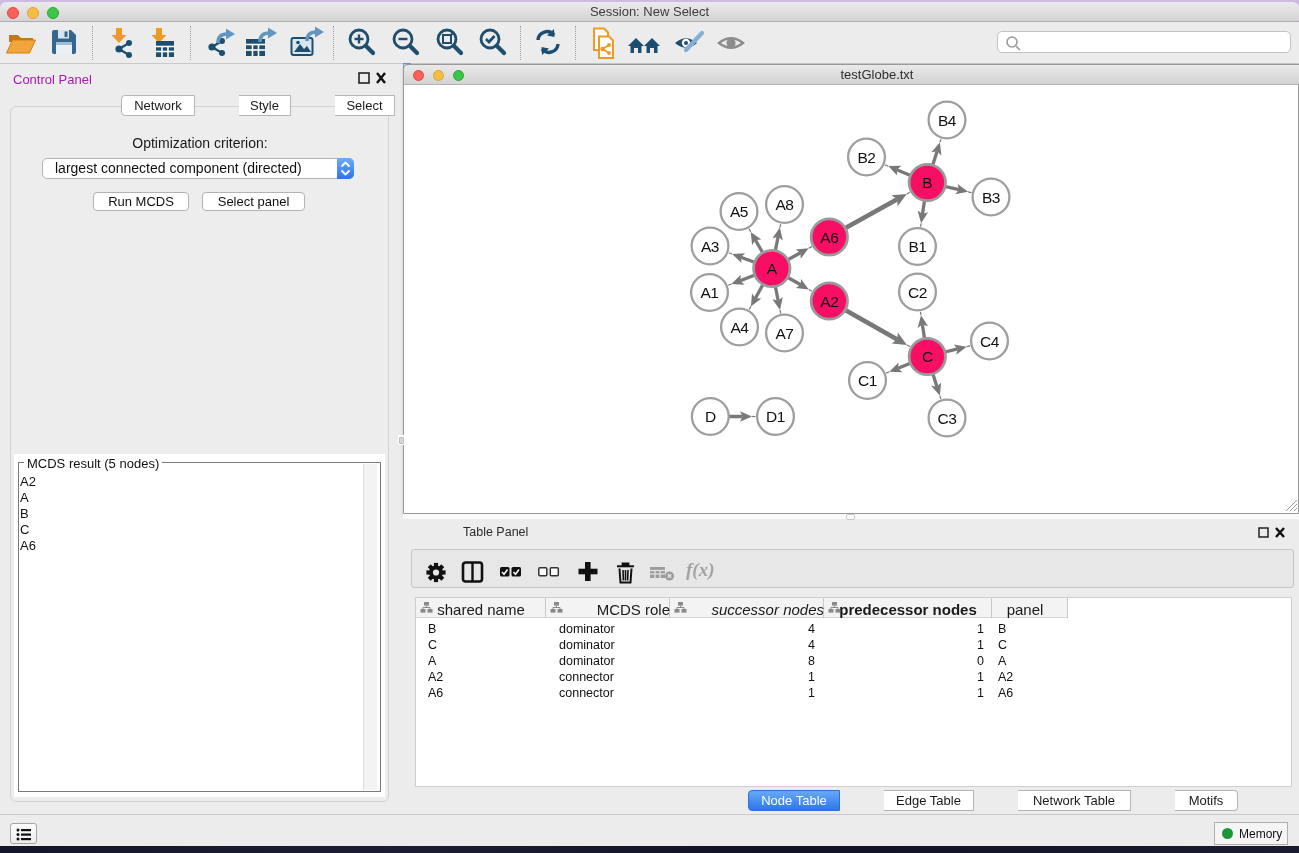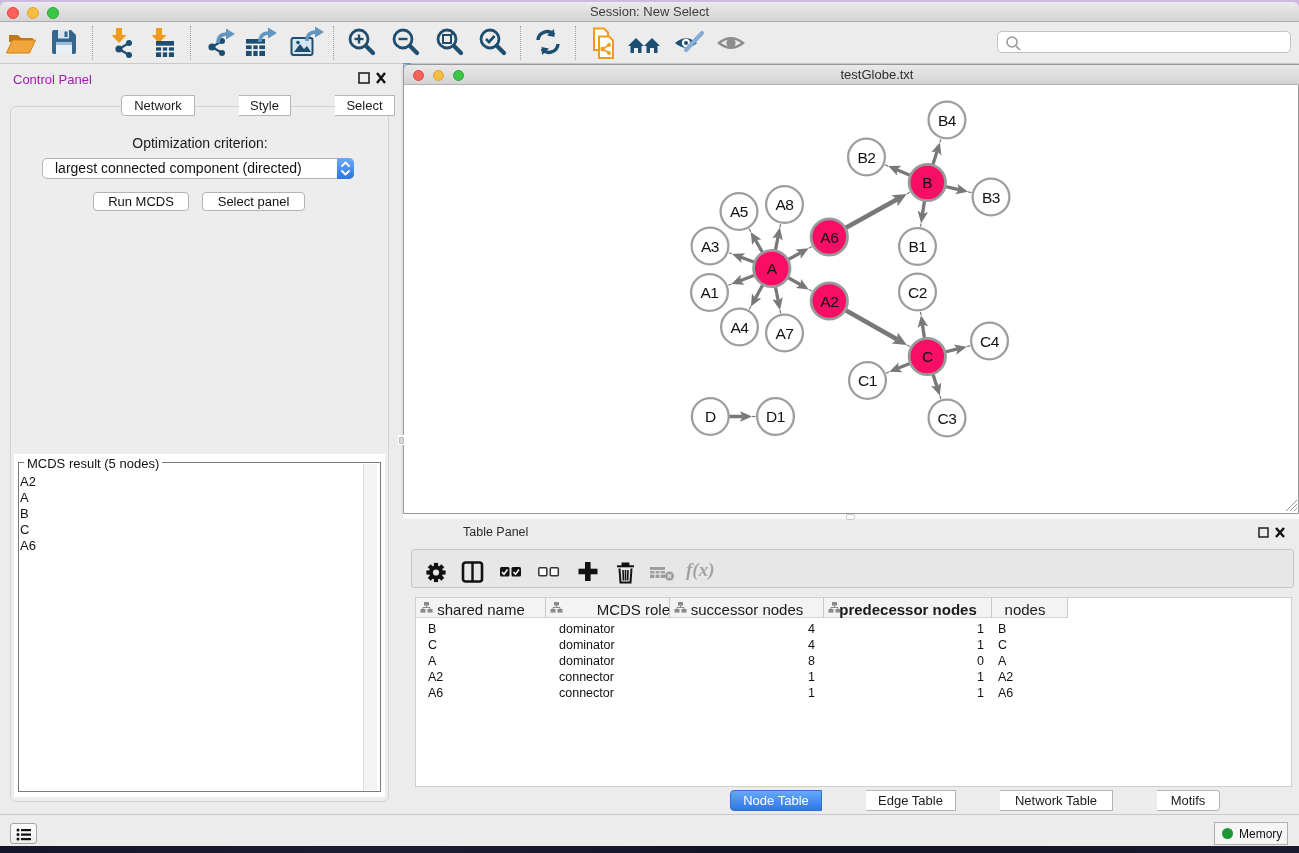--- a/index.html
+++ b/index.html
@@ -50,21 +50,21 @@
 #nw-ttext { width:100%; text-align:center; font-size:13px; color:#2e2e2e; line-height:20px; }
 
 #tp-title { left:416px; top:525px; font-size:12.5px; color:#2b2b2b;margin-left:47px; }
 #tp-toolbar { left:411px; top:549px; width:883px; height:39px; background:#e7e7e7;
   border:1px solid #c6c6c6; border-radius:3px; }
 #tp-table { left:415px; top:597px; width:877px; height:190px; background:#fff; border:1px solid #cfcfcf; }
 #tp-header { left:416px; top:598px; width:652px; height:20px; background:#f3f3f3; border-bottom:1px solid #d6d6d6; }
 .hcell { position:absolute; top:598px; height:20px; border-right:1px solid #c9c9c9; font-size:12.5px; color:#1a1a1a; }
 .hlabel { position:absolute; top:601px; font-size:15px; color:#1a1a1a; }
 .rowtxt { position:absolute; font-size:12.5px; color:#111; }
-#tabbar2 { left:686px; top:790px; }
+#tabbar2 { left:704px; top:790px; }
 
 #statussep { left:0; top:814px; width:1299px; height:1px; background:#c9c9c9; }
 #statusbar { left:0; top:815px; width:1299px; height:31px; background:#ececec; }
 #listbtn { left:10px; top:823px; width:27px; height:21px; background:linear-gradient(#fdfdfd,#ededed);
   border:1px solid #a5a5a5; border-radius:3px; }
 #membtn { left:1214px; top:822px; width:74px; height:23px; background:#f5f5f5; border:1px solid #b0b0b0; }
 #memdot { left:1222px; top:828px; width:11px; height:11px; border-radius:50%; background:#1d9638; }
 #memtxt { left:1239px; top:827px; font-size:12px; color:#111; }
 #darkstrip { left:0; top:846px; width:1299px; height:7px; background:linear-gradient(90deg,#14142a,#1c1c34 30%,#121226 60%,#1a1a30); }
 text { font-family:"Liberation Sans", sans-serif; font-size:15.5px; letter-spacing:-0.4px; fill:#111; text-anchor:middle; }
@@ -429,31 +429,31 @@
     <path d="M6.5 4.5 V6.5 M3 8 V6.5 H10 V8" stroke="#8a8a8a" stroke-width="1" fill="none"></path>
   </svg>
 <div class="hlabel" style="left:546px;width:124px;text-align:right;">MCDS role</div>
 <div class="hcell" style="left:670px;width:154px;"></div>
 <svg class="abs" style="left:674px;top:601px" width="13" height="13">
     <rect x="4" y="1" width="5" height="3.6" fill="#8a8a8a"></rect>
     <rect x="0.5" y="8" width="5" height="3.6" fill="#8a8a8a"></rect>
     <rect x="7.5" y="8" width="5" height="3.6" fill="#8a8a8a"></rect>
     <path d="M6.5 4.5 V6.5 M3 8 V6.5 H10 V8" stroke="#8a8a8a" stroke-width="1" fill="none"></path>
   </svg>
-<div class="hlabel" style="left:670px;width:154px;text-align:center;">successor nodes</div>
+<div class="hlabel" style="left:670px;width:154px;text-align:right;font-style:italic;">successor nodes</div>
 <div class="hcell" style="left:824px;width:168px;"></div>
 <svg class="abs" style="left:828px;top:601px" width="13" height="13">
     <rect x="4" y="1" width="5" height="3.6" fill="#8a8a8a"></rect>
     <rect x="0.5" y="8" width="5" height="3.6" fill="#8a8a8a"></rect>
     <rect x="7.5" y="8" width="5" height="3.6" fill="#8a8a8a"></rect>
     <path d="M6.5 4.5 V6.5 M3 8 V6.5 H10 V8" stroke="#8a8a8a" stroke-width="1" fill="none"></path>
   </svg>
 <div class="hlabel" style="left:824px;width:168px;text-align:center;font-weight:bold;">predecessor nodes</div>
 <div class="hcell" style="left:992px;width:76px;"></div>
-<div class="hlabel" style="left:992px;width:66px;text-align:center;">nodes</div>
+<div class="hlabel" style="left:992px;width:66px;text-align:center;">panel</div>
 <div class="rowtxt" style="left:428px;top:622px;">B</div>
 <div class="rowtxt" style="left:559px;top:622px;">dominator</div>
 <div class="rowtxt" style="left:670px;top:622px;width:145px;text-align:right;">4</div>
 <div class="rowtxt" style="left:824px;top:622px;width:160px;text-align:right;">1</div>
 <div class="rowtxt" style="left:998px;top:622px;">B</div>
 <div class="rowtxt" style="left:428px;top:638px;">C</div>
 <div class="rowtxt" style="left:559px;top:638px;">dominator</div>
 <div class="rowtxt" style="left:670px;top:638px;width:145px;text-align:right;">4</div>
 <div class="rowtxt" style="left:824px;top:638px;width:160px;text-align:right;">1</div>
 <div class="rowtxt" style="left:998px;top:638px;">C</div>

